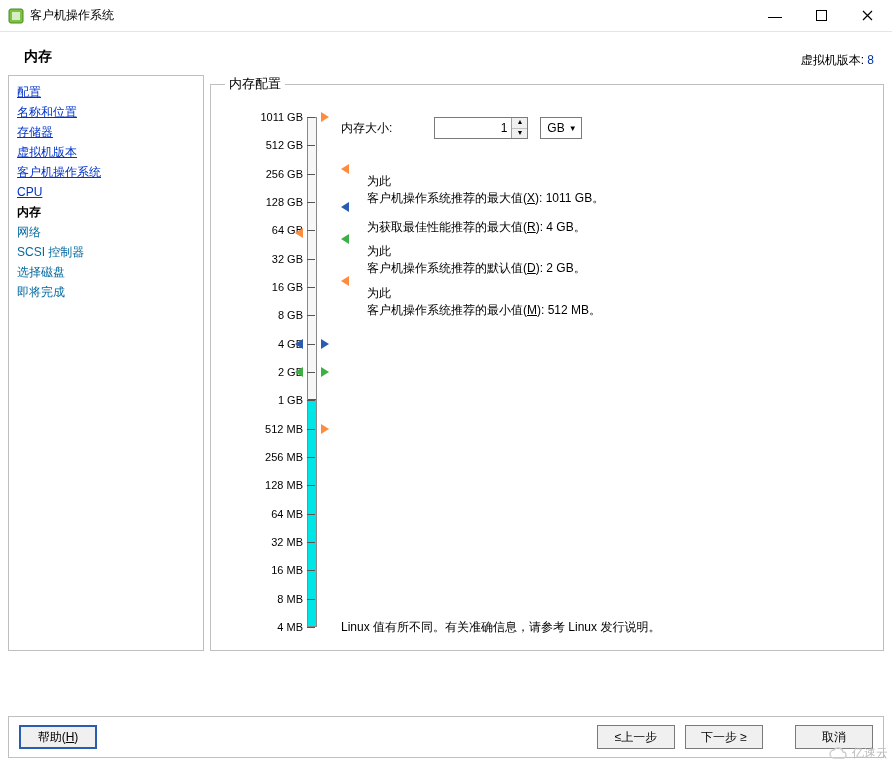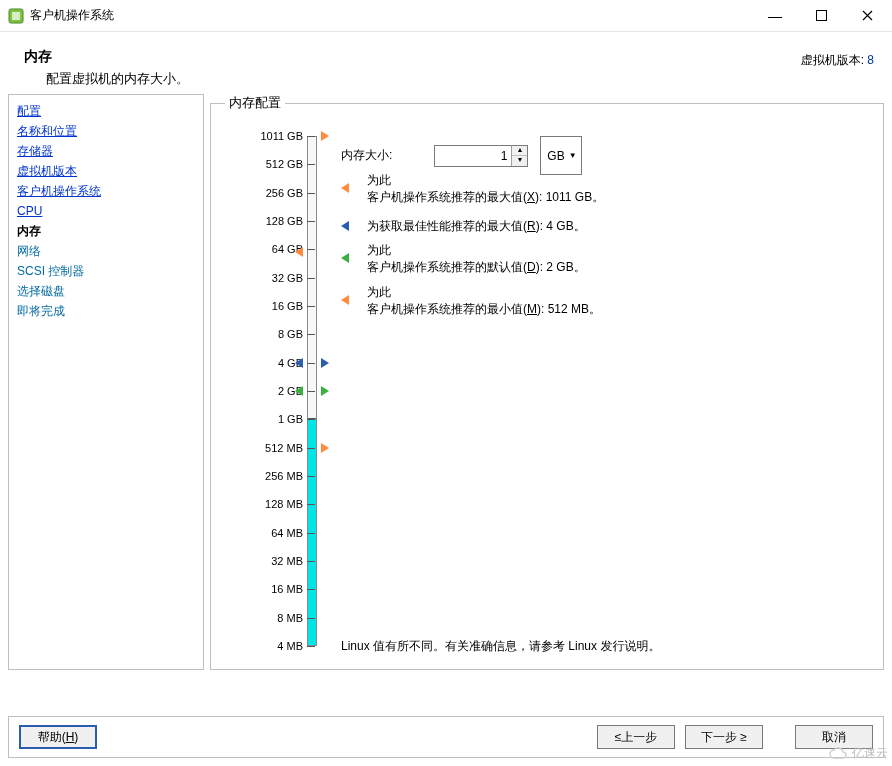--- a/index.html
+++ b/index.html
@@ -118,21 +118,21 @@
     text-align: center;
     background: #f0f0f0;
     border-bottom: 1px solid #c0c0c0;
     cursor: pointer;
   }
   .numinput .spinners div:last-child { border-bottom: none; }
   .unit-select {
     display: inline-flex;
     align-items: center;
     border: 1px solid #7a7a7a;
-    height: 39px;
+    height: 22px;
     background: #fff;
     padding: 0 4px 0 6px;
     gap: 4px;
   }
   .unit-select .caret { font-size: 8px; }
   
   .slider-area {
     position: absolute;
     top: 18px;
     left: 18px;
@@ -196,21 +196,21 @@
     line-height: 17px;
   }
   .rec .tri {
     position: absolute;
     left: 0;
     top: 11px;
     width: 0; height: 0;
     border-style: solid;
     border-width: 5px 8px 5px 0;
   }
-  .rec .txt { margin-left: 26px; }
+  .rec .txt { margin-left: 26px; margin-top: 20px; }
   .rec .txt .u { text-decoration: underline; }
   .footnote {
     position: absolute;
     left: 130px;
     bottom: 14px;
     font-size: 12px;
   }
   
   .footer {
     position: absolute;
@@ -271,21 +271,20 @@
   <div class="winbtn" aria-label="Close">
     <svg width="11" height="11">
         <path d="M1 1 L10 10 M10 1 L1 10" stroke="#000" stroke-width="1.2"></path>
       </svg>
   </div>
 </div>
 
 <div class="header">
   <div class="left">
     <h2>内存</h2>
-    <div class="sub">配置虚拟机的内存大小。</div>
   </div>
   <div class="ver">
     <span>虚拟机版本:</span>
     <span class="blue">8</span>
   </div>
 </div>
 
 <div class="main">
   <div class="sidebar" id="sidebar">
       <div class="step link">配置</div>

